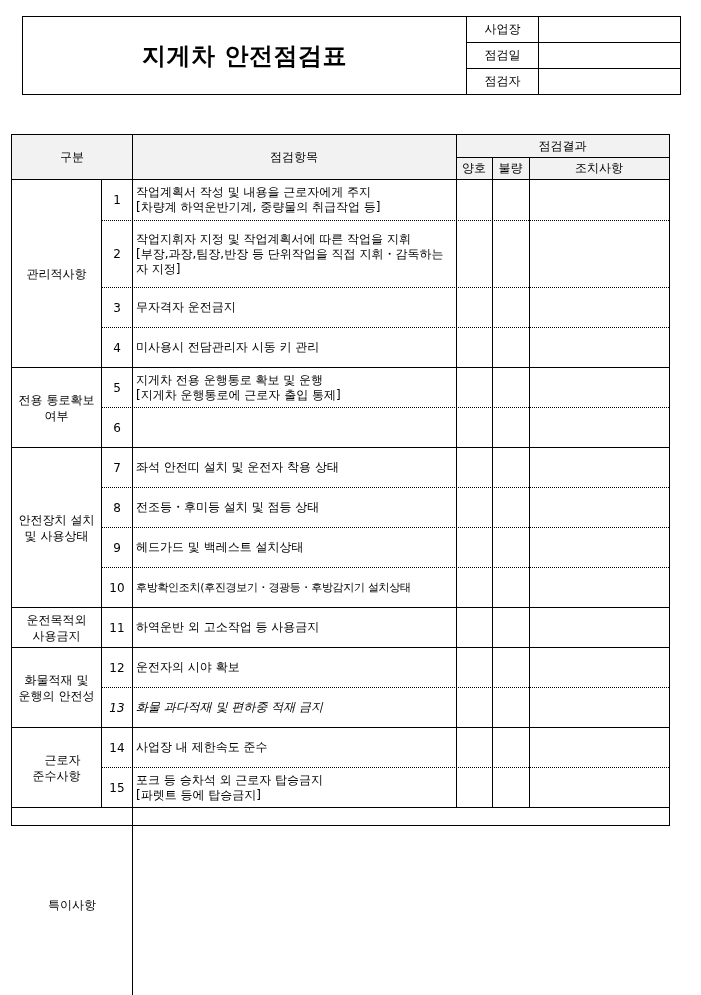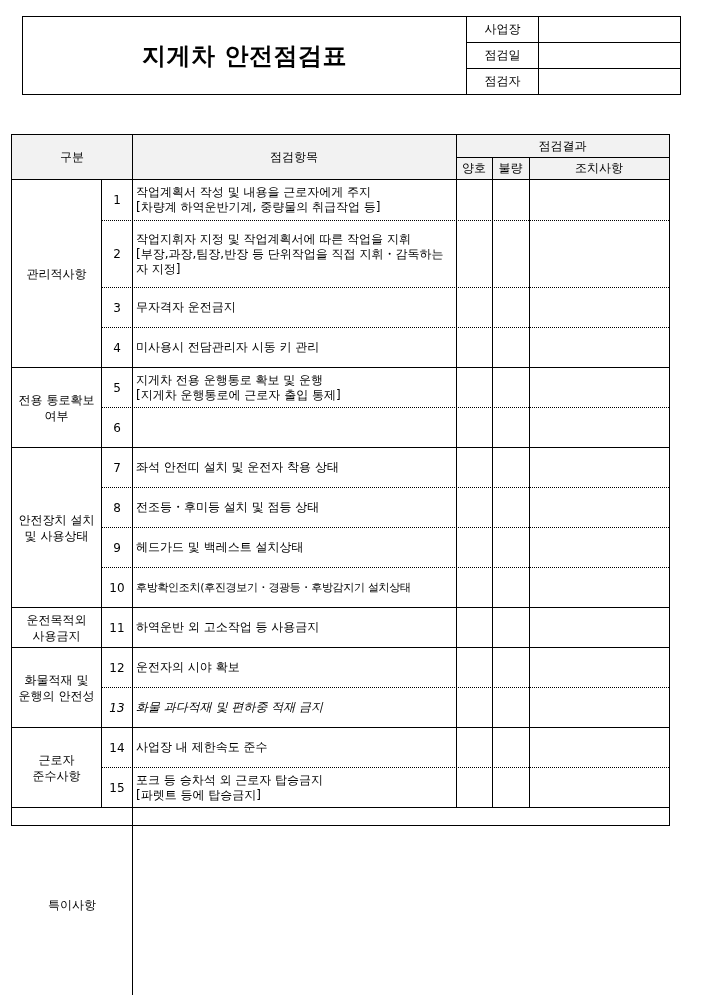--- a/index.html
+++ b/index.html
@@ -74,21 +74,21 @@
 
   <div class="abs cell" style="left:0; top:45px; width:89px; height:187px; white-space:pre-line;">관리적사항</div>
   <div class="abs cell" style="left:0; top:233px; width:89px; height:79px; white-space:pre-line;">전용 통로확보
 여부</div>
   <div class="abs cell" style="left:0; top:313px; width:89px; height:159px; white-space:pre-line;">안전장치 설치
 및 사용상태</div>
   <div class="abs cell" style="left:0; top:473px; width:89px; height:39px; white-space:pre-line;">운전목적외
 사용금지</div>
   <div class="abs cell" style="left:0; top:513px; width:89px; height:79px; white-space:pre-line;">화물적재 및
 운행의 안전성</div>
-  <div class="abs cell" style="left:0; top:593px; width:89px; height:79px; white-space:pre-line;">근로자
+  <div class="abs cell" style="left:0; top:593px; width:89px; height:79px; white-space:pre-line;text-align:right;">근로자
 준수사항</div>
 
   <div class="abs cell" style="left:90px; top:45px; width:30px; height:40px;">1</div>
   <div class="abs cell" style="left:90px; top:86px; width:30px; height:66px;">2</div>
   <div class="abs cell" style="left:90px; top:153px; width:30px; height:39px;">3</div>
   <div class="abs cell" style="left:90px; top:193px; width:30px; height:39px;">4</div>
   <div class="abs cell" style="left:90px; top:233px; width:30px; height:39px;">5</div>
   <div class="abs cell" style="left:90px; top:273px; width:30px; height:39px;">6</div>
   <div class="abs cell" style="left:90px; top:313px; width:30px; height:39px;">7</div>
   <div class="abs cell" style="left:90px; top:353px; width:30px; height:39px;">8</div>

